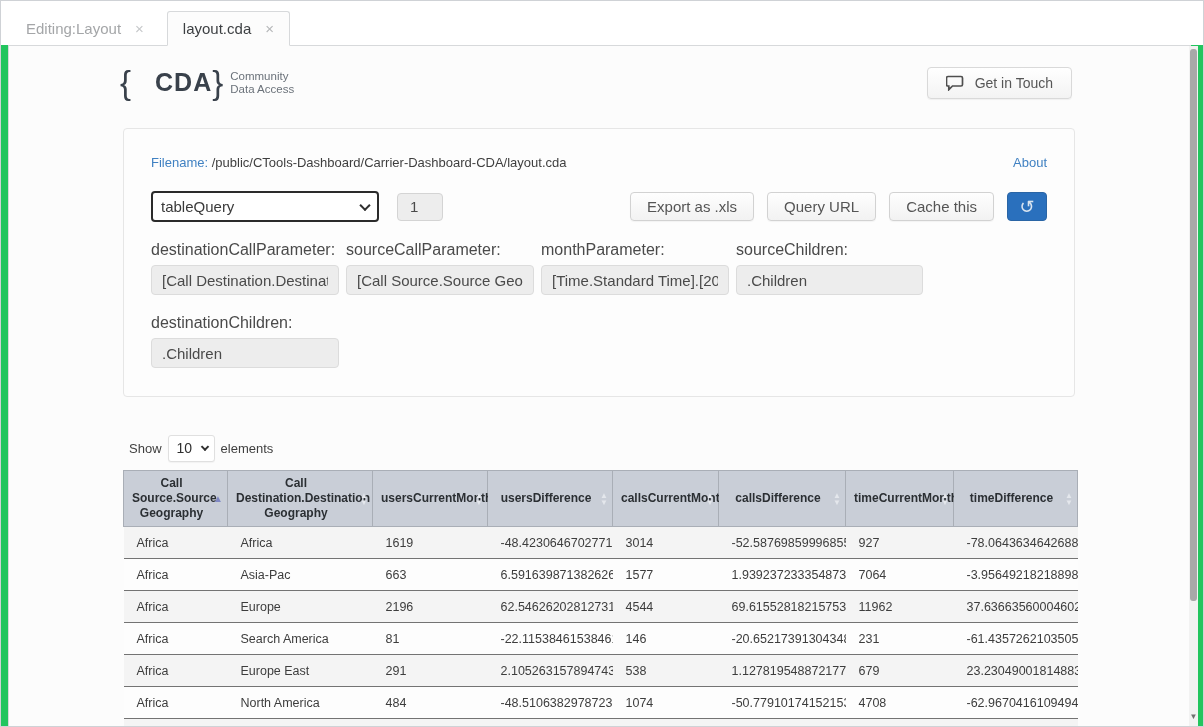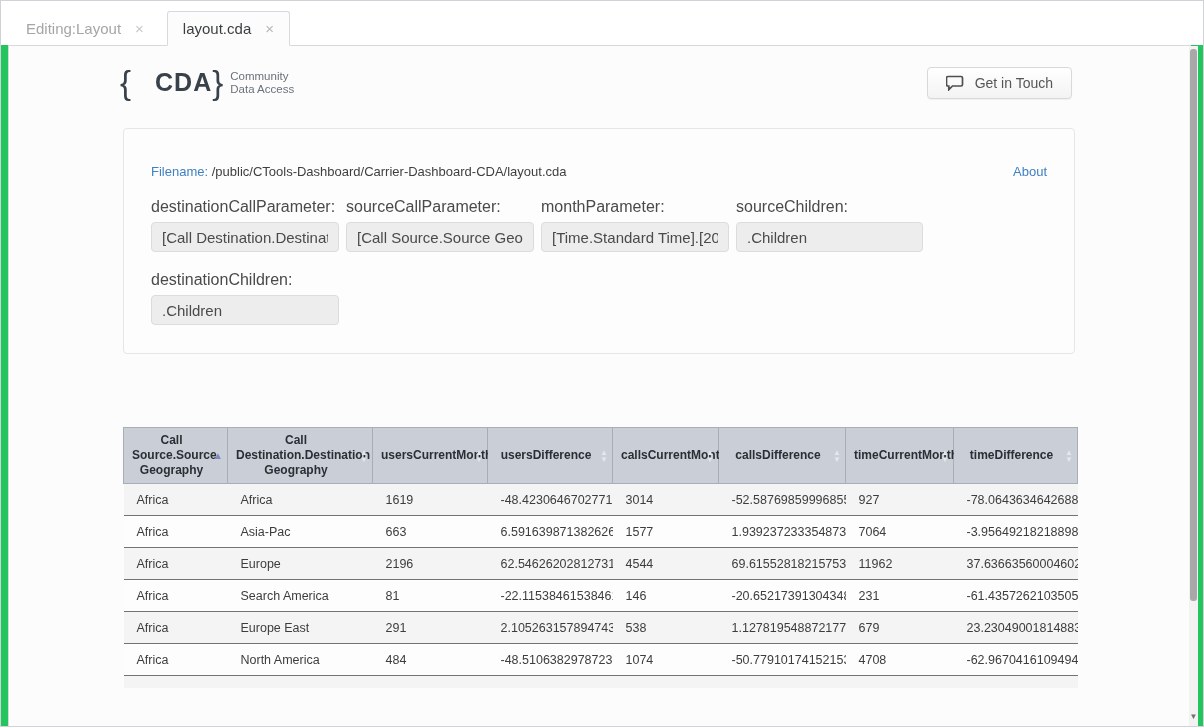--- a/index.html
+++ b/index.html
@@ -19,21 +19,21 @@
   
   .brand-row { display:flex; justify-content:space-between; align-items:center; padding:20px 118px 0 111px; }
   .logo { display:flex; align-items:center; }
   .logo .brace { font-size:33px; font-weight:400; color:#39414b; line-height:33px; }
   .logo .abbr { font-size:25px; font-weight:bold; color:#39414b; letter-spacing:1px; line-height:33px;margin-left:24px; }
   .logo-text { margin-left:7px; font-size:11.5px; color:#6b727a; line-height:13px; }
   .btn-touch { display:inline-flex; align-items:center; gap:11px; height:32px; padding:0 18px; background:linear-gradient(#ffffff,#f3f3f3); border:1px solid #d9d9d9; border-radius:4px; font-size:14px; color:#565656; box-shadow:0 1px 1px rgba(0,0,0,.05); cursor:pointer; }
 
   
   .panel { margin:29px 0 0 114px; width:952px; background:#fdfdfd; border:1px solid #e6e6e6; border-radius:4px; padding:26px 27px 28px 27px; }
-  .filename-row { display:flex; justify-content:space-between; font-size:13px;margin-top:9px; }
+  .filename-row { display:flex; justify-content:space-between; font-size:13px; }
   .filename-label { color:#4081c2; }
   .filename-value { color:#3f3f3f; }
   .about-link { color:#4081c2; text-decoration:none; cursor:pointer; }
 
   .query-row { display:flex; align-items:center; margin-top:21px; }
   .select-wrap { position:relative; }
   .query-select { -webkit-appearance:none; appearance:none; width:228px; height:31px; border:2px solid #2b2b2b; border-radius:4px; background:#fff; font-size:15px; color:#3a3a3a; padding:0 26px 0 8px; font-family:inherit; }
   .chev { position:absolute; right:10px; top:50%; width:8px; height:8px; border-right:2px solid #2f2f2f; border-bottom:2px solid #2f2f2f; transform:translateY(-70%) rotate(45deg); pointer-events:none; }
   .idx-input { width:46px; height:28px; margin-left:18px; background:#ededed; border:1px solid #d4d4d4; border-radius:4px; font-size:15px; color:#4a4a4a; padding:0 0 0 12px; font-family:inherit; }
   .query-spacer { flex:1; }
@@ -112,20 +112,34 @@
 
     <div class="panel">
       <div class="filename-row">
         <div>
           <span class="filename-label">Filename:</span>
           <span class="filename-value">/public/CTools-Dashboard/Carrier-Dashboard-CDA/layout.cda</span>
         </div>
         <a class="about-link">About</a>
       </div>
 
+      <div class="query-row">
+        <span class="select-wrap">
+          <select class="query-select">
+            <option>tableQuery</option>
+          </select>
+          <span class="chev"></span>
+        </span>
+        <input class="idx-input" value="1" style="">
+        <span class="query-spacer"></span>
+        <button class="btn">Export as .xls</button>
+        <button class="btn">Query URL</button>
+        <button class="btn">Cache this</button>
+        <button class="btn-refresh"><span>↺</span></button>
+      </div>
 
       <div class="params-row">
         <div class="param-field">
           <span class="param-label">destinationCallParameter:</span>
           <input class="param-input" value="[Call Destination.Destination" style="">
         </div>
         <div class="param-field">
           <span class="param-label">sourceCallParameter:</span>
           <input class="param-input" value="[Call Source.Source Geograp" style="">
         </div>
@@ -142,20 +156,30 @@
       <div class="params-row">
         <div class="param-field">
           <span class="param-label">destinationChildren:</span>
           <input class="param-input" value=".Children" style="">
         </div>
       </div>
     </div>
 
     <div class="table-section">
       <div class="controls">
+        <div class="controls-left">
+          <span>Show</span>
+          <span class="show-select-wrap">
+            <select class="show-select">
+              <option>10</option>
+            </select>
+            <span class="chev"></span>
+          </span>
+          <span>elements</span>
+        </div>
       </div>
 
       <table class="data">
         <colgroup>
           <col class="col1">
             <col class="col2">
             <col class="col3">
             <col class="col4">
           <col class="col5">
             <col class="col6">

